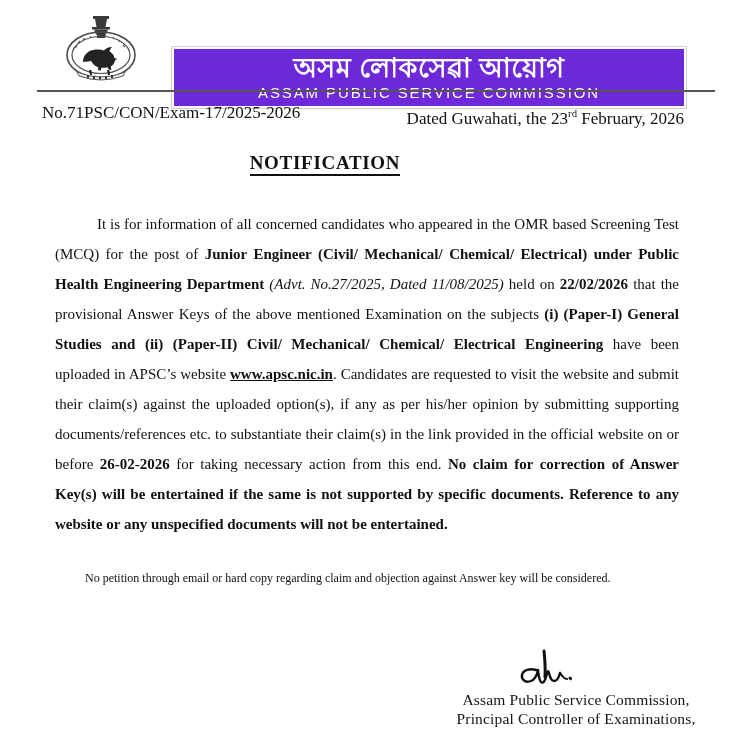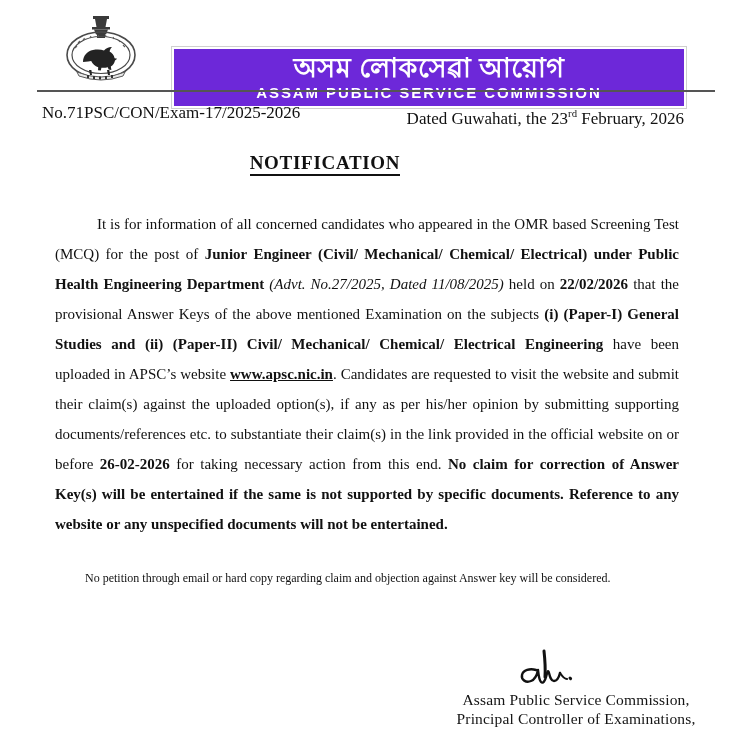--- a/index.html
+++ b/index.html
@@ -53,21 +53,21 @@
     font-weight: bold;
     line-height: 30px;
     letter-spacing: 0.5px;
     white-space: nowrap;
     margin-top: -1px;
   }
   .title-english {
     color: #ffffff;
     font-family: "Liberation Sans", "DejaVu Sans", sans-serif;
     font-size: 15px;
-    font-weight: bold;
+    font-weight: normal;
     letter-spacing: 1.9px;
     line-height: 18px;
     white-space: nowrap;
     margin-top: 1px;
   }
   .address-line {
     position: absolute;
     left: 172px;
     top: 70px;
     width: 510px;

